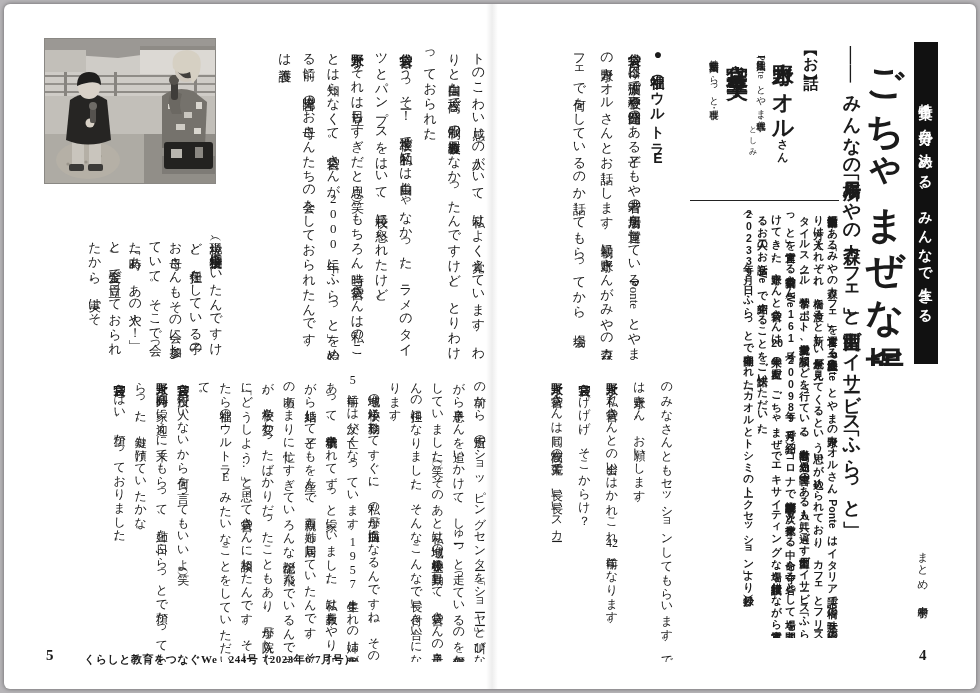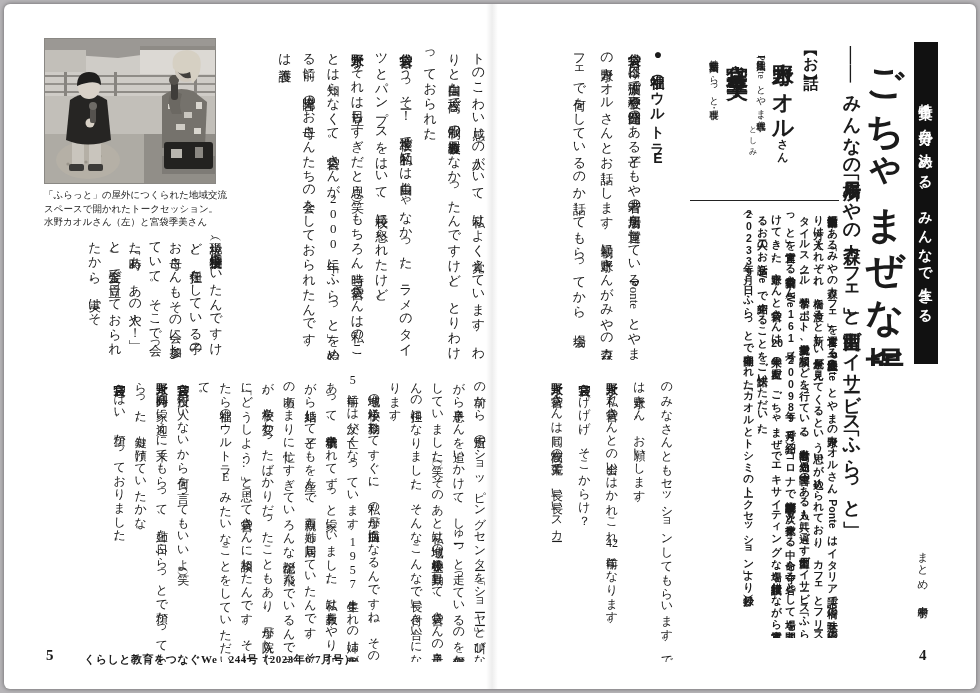--- a/index.html
+++ b/index.html
@@ -110,21 +110,20 @@
       <circle cx="130" cy="42" r="5" fill="#55524d"></circle>
       <circle cx="142" cy="33" r="11" fill="#cfc8bd"></circle>
       <path d="M133,33q10,13 19,3v-9l-19,-2z" fill="#413f3c"></path>
       <path d="M129,30q-3,-17 14,-18q17,1 13,21q-3,10 -8,12l-2,-11q-10,5 -17,-4z" fill="#d6d0c3"></path>
       <rect x="120" y="104" width="49" height="27" rx="3" fill="#232220"></rect>
       <rect x="127" y="111" width="11" height="9" fill="#b9b6af"></rect>
       <rect x="151" y="109" width="8" height="11" fill="#8b8882"></rect>
       <rect x="0.5" y="0.5" width="171" height="145" fill="none" stroke="#8a8884"></rect>
     </svg>
   </div>
-  <div class="abs caption sans">「ふらっと」の屋外につくられた地域交流スペースで開かれたトークセッション。<br>水野カオルさん（左）と宮袋季美さん</div>
 
   <div class="abs v serif col-la">トのこわい感じの人がいて、私はよく覚えています。わりと自由な高校で、制服の服装検査もなかったんですけど、とりわけ目立っておられた。<br><span class="spk">宮袋</span>　うっそー！　進学校で私的には自由じゃなかった。ラメのタイツとパンプスをはいて、校長に怒られたけど。<br><span class="spk">水野</span>　それは目立ちすぎだと思う（笑）。もちろん当時、宮袋さんは私のことは知らなくて。宮袋さんが<span class="nu">2000</span>年に「ふらっと」を始める前に、障害児のお母さんたちの会をしておられたんです。当時私は養護</div>
   <div class="abs v serif col-lb">学校（現、特別支援学校）にいたんですけど、担任をしている子のお母さんもその会に参加していて。そこで会った時「あ、あの人や！」と。金髪で目立っておられたから。実はそ</div>
   <div class="abs v serif col-ll">の前から、近所のショッピングセンターを「ショーヤー」と叫びながら息子さんを追いかけて、しゅーっと走っているのを何度か目撃していました（笑）。そのあと私は地域の公立小学校に異動して、宮袋さんの息子さんの担任になりました。そんなこんなで長い付き合いになります。<br>　地域の小学校に勤務してすぐに、私の母が白血病になるんですね。その<span class="tcy">5</span>年前には父が亡くなっています。<span class="nu">1957</span>年生まれの姉は障害があって、就学猶予されてずっと家にいました。私は教員をやりながら結婚して子どもを産んで、両親も姉も同居していたんです。その頃あまりに忙しすぎていろんな記憶が飛んでいるんですが。学校を変わったばかりだったこともあり、母が入院した時に「どうしよう…」と思って宮袋さんに相談したんです。そしたら福祉のウルトラ<span class="nu">E</span>みたいなことをしていただいて。<br><span class="spk">宮袋</span>　役所の人いないから何を言ってもいいよ（笑）。<br><span class="spk">水野</span>　時間外に家に迎えに来てもらって、姉を一日ふらっとで預かってもらった。鍵も預けていたかな。<br><span class="spk">宮袋</span>　はい、預かっておりました。</div>
 
   <div class="abs pnum serif p5"><span class="tcy">5</span></div>
   <div class="abs serif b foot-mag">くらしと教育をつなぐWe　<span class="nu">244</span>号（<span class="nu">2023</span>年<span class="tcy">6</span>/<span class="tcy">7</span>月号）</div>
 
   <div class="abs v sans b banner">特集●自分で決める、みんなで生きる</div>
   <div class="abs v serif b title">ごちゃまぜな場所で</div>

